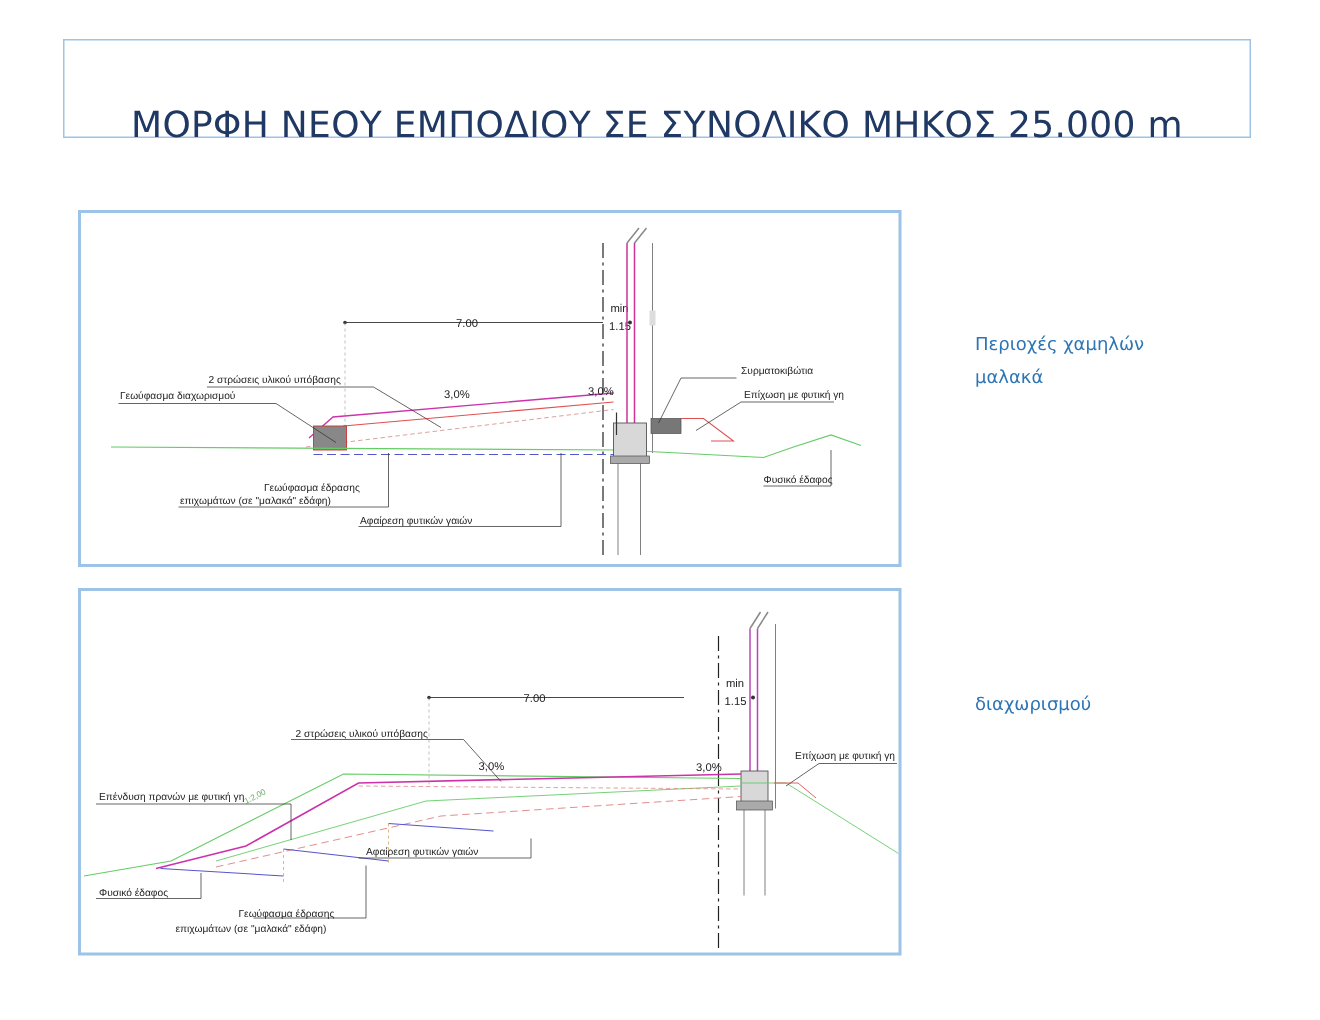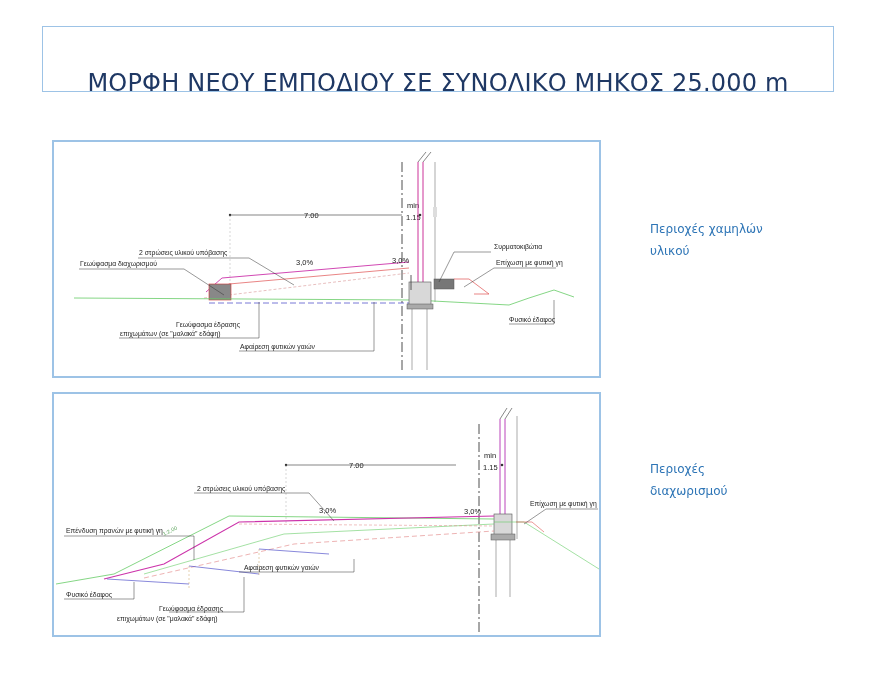--- a/index.html
+++ b/index.html
@@ -74,21 +74,21 @@
     <text class="lbl" x="66" y="194">επιχωμάτων (σε "μαλακά" εδάφη)</text>
     <text class="lbl" x="186" y="207">Αφαίρεση φυτικών γαιών</text>
     <text class="lbl" x="440" y="107">Συρματοκιβώτια</text>
     <text class="lbl" x="442" y="123">Επίχωση με φυτική γη</text>
     <text class="lbl" x="455" y="180">Φυσικό έδαφος</text>
   </svg>
 </div>
 
 <div class="side-label" style="left:650px; top:218px;">
   <div>Περιοχές χαμηλών</div>
-  <div>υλικού</div>
+  <div>μαλακά</div>
 </div>
 
 <div class="panel" style="left:52px; top:392px; width:549px; height:245px;">
   <svg width="545" height="241" viewBox="0 0 545 241">
 
     <line x1="232" y1="71" x2="402" y2="71" stroke="#333" stroke-width="0.6"></line>
     <circle cx="232" cy="71" r="1.2" fill="#333"></circle>
     <line x1="232" y1="71" x2="232" y2="130" stroke="#999" stroke-width="0.4" stroke-dasharray="2,2"></line>
     <text class="dim" x="295" y="74">7.00</text>
 
@@ -136,15 +136,14 @@
     <text class="lbl" x="12" y="139">Επένδυση πρανών με φυτική γη</text>
     <text class="lbl" x="190" y="176">Αφαίρεση φυτικών γαιών</text>
     <text class="lbl" x="12" y="203">Φυσικό έδαφος</text>
     <text class="lbl" x="105" y="217">Γεωύφασμα έδρασης</text>
     <text class="lbl" x="63" y="227">επιχωμάτων (σε "μαλακά" εδάφη)</text>
     <text class="lbl" x="476" y="112">Επίχωση με φυτική γη</text>
   </svg>
 </div>
 
 <div class="side-label" style="left:650px; top:458px;">
-  <div>Περιοχές</div>
   <div>διαχωρισμού</div>
 </div>
 
 </body></html>

